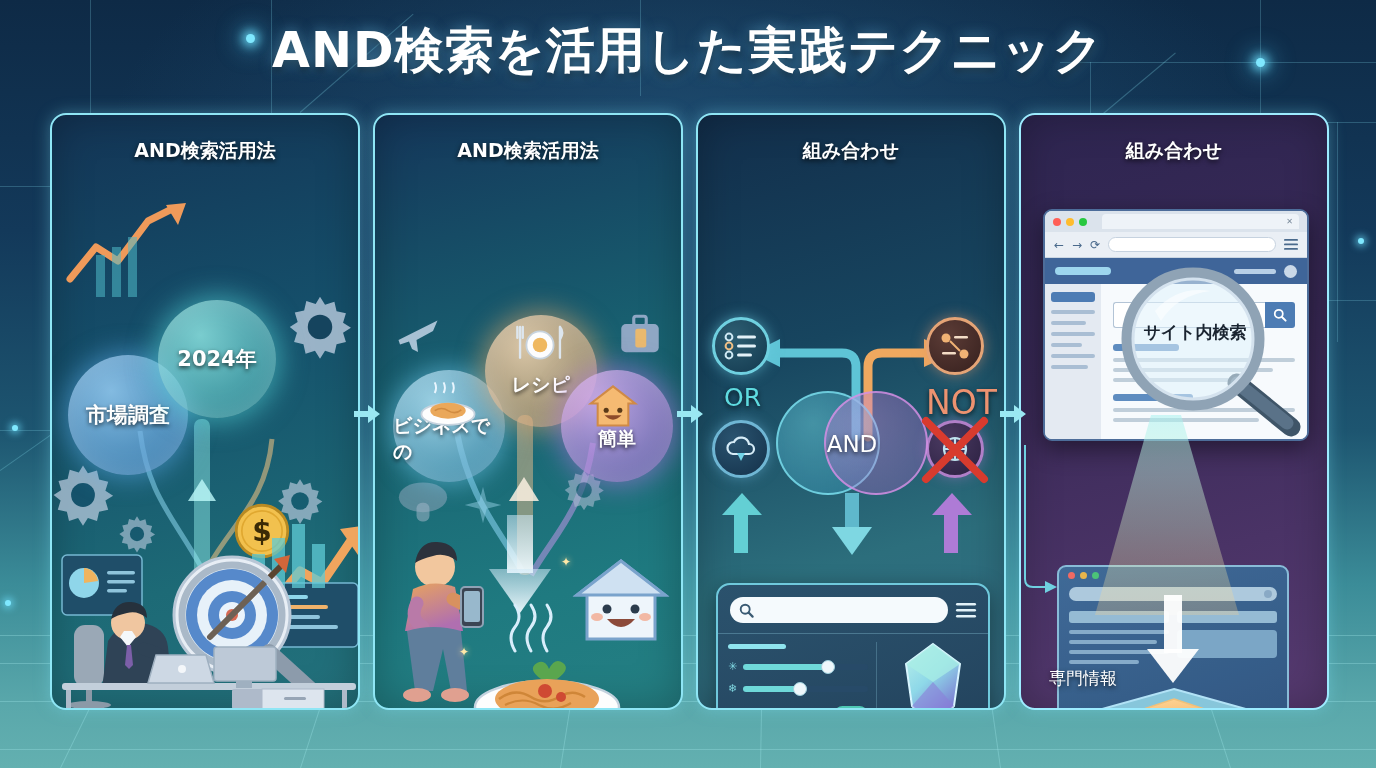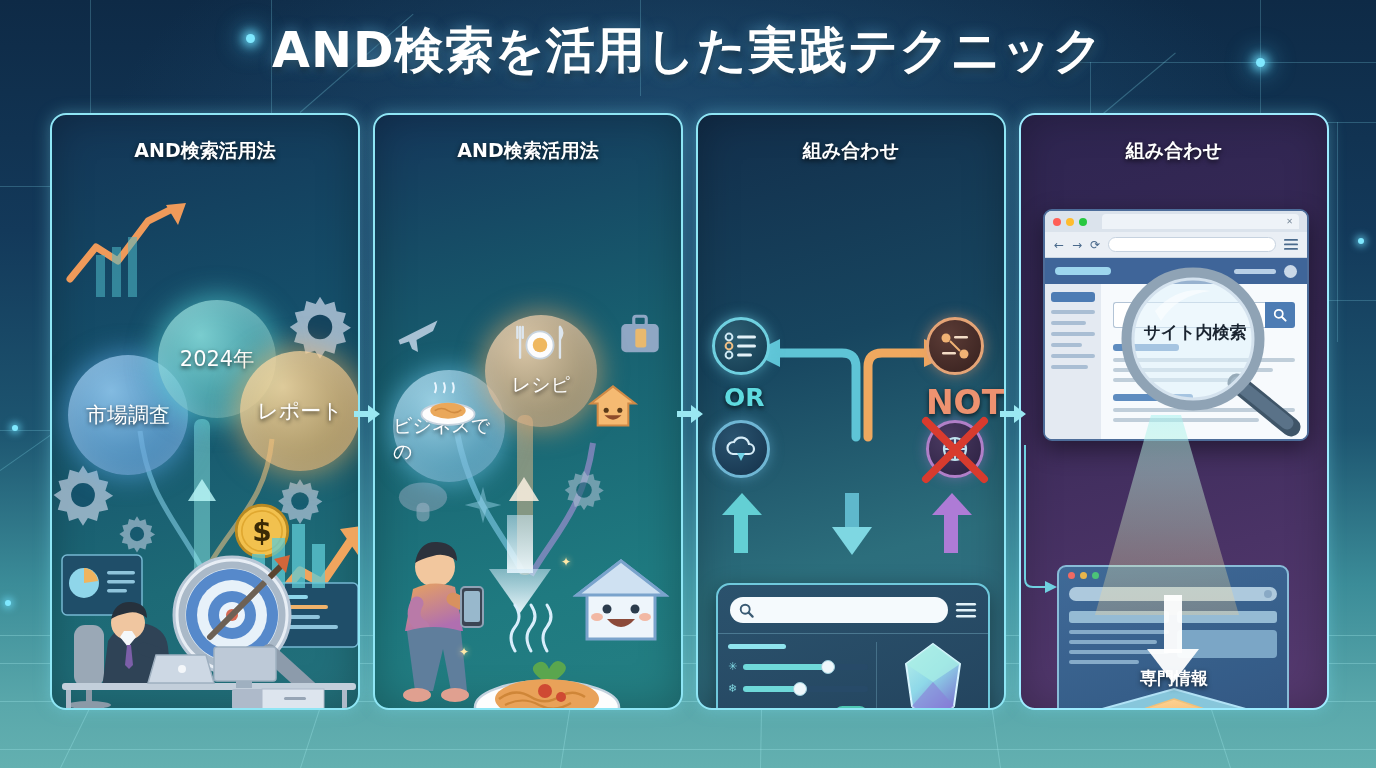--- a/index.html
+++ b/index.html
@@ -141,37 +141,37 @@
   }
 
   
   .bubble {
     position: absolute;
     border-radius: 50%;
     display: flex;
     align-items: center;
     justify-content: center;
     color: #fff;
-    font-weight: 400;
+    font-weight: 700;
     text-shadow: 0 2px 4px rgba(0,0,0,0.7);
     z-index: 5;
   }
 
   .circ-icon {
     position: absolute;
     border-radius: 50%;
     display: flex;
     align-items: center;
     justify-content: center;
     z-index: 6;
   }
 
   .lbl {
     position: absolute;
-    font-weight: 700;
+    font-weight: 400;
     z-index: 7;
     text-shadow: 0 2px 5px rgba(0,0,0,0.7);
   }
 
   svg { display: block; overflow: visible; }
 
   .sparkle {
     position: absolute;
     color: #ffe9a8;
     font-size: 12px;
@@ -272,25 +272,20 @@
       <div class="bubble" style="left:16px; top:240px; width:120px; height:120px; font-size:21px;
                   background:radial-gradient(circle at 36% 30%, rgba(150,205,245,.85), rgba(60,130,200,.62));
                   box-shadow:0 0 24px 4px rgba(95,175,240,.5), inset 0 0 30px rgba(255,255,255,.22);">
         <span>市場調査</span>
       </div>
       <div class="bubble" style="left:106px; top:185px; width:118px; height:118px; font-size:21px;
                   background:radial-gradient(circle at 36% 30%, rgba(150,240,235,.78), rgba(48,165,170,.5));
                   box-shadow:0 0 26px 5px rgba(90,225,225,.5), inset 0 0 30px rgba(255,255,255,.24);">
         <span>2024年</span>
       </div>
-      <div class="bubble" style="left:188px; top:236px; width:120px; height:120px; font-size:21px;
-                  background:radial-gradient(circle at 36% 30%, rgba(255,220,160,.85), rgba(225,150,60,.62));
-                  box-shadow:0 0 26px 5px rgba(245,180,95,.5), inset 0 0 30px rgba(255,255,255,.22);">
-        <span>レポート</span>
-      </div>
 
       <svg style="position:absolute;left:182px;top:388px;" width="56" height="56" viewBox="0 0 100 100">
         <circle cx="50" cy="50" r="46" fill="#f2c14e" stroke="#b98a22" stroke-width="5"></circle>
         <circle cx="50" cy="50" r="36" fill="none" stroke="#e0a830" stroke-width="3"></circle>
         <text x="50" y="68" font-size="50" font-weight="700" fill="#3a2a06" text-anchor="middle" font-family="DejaVu Sans, sans-serif">$</text>
       </svg>
 
       <svg style="position:absolute;left:218px;top:406px;" width="105" height="92">
         <polyline points="2,84 30,50 52,62 82,18" fill="none" stroke="#f0a55e" stroke-width="9" stroke-linecap="round" stroke-linejoin="round"></polyline>
         <polygon points="70,8 98,4 88,34" fill="#f0a55e"></polygon>
@@ -410,20 +405,25 @@
                   box-shadow:0 0 24px 5px rgba(235,170,105,.5), inset 0 0 26px rgba(255,255,255,.2);">
         <span style="margin-top:28px">レシピ</span>
       </div>
       <svg style="position:absolute;left:136px;top:208px;z-index:6;" width="58" height="44" viewBox="0 0 64 48">
         <circle cx="32" cy="24" r="15" fill="#fdfdfd" stroke="#c7d3de" stroke-width="2"></circle>
         <circle cx="32" cy="24" r="8" fill="#efb860"></circle>
         <path d="M10 4 v34 M7 4 v12 M13 4 v12" stroke="#dde6ee" stroke-width="2.6" fill="none" stroke-linecap="round"></path>
         <path d="M54 4 v34 M54 4 q5 6 0 14" stroke="#dde6ee" stroke-width="2.6" fill="none" stroke-linecap="round"></path>
       </svg>
 
+      <div class="bubble" style="left:186px; top:255px; width:112px; height:112px; font-size:19px;
+                  background:radial-gradient(circle at 36% 28%, rgba(215,175,245,.85), rgba(140,85,195,.58));
+                  box-shadow:0 0 24px 5px rgba(180,120,230,.5), inset 0 0 26px rgba(255,255,255,.2);">
+        <span style="margin-top:26px">簡単</span>
+      </div>
       <svg style="position:absolute;left:212px;top:268px;z-index:6;" width="52" height="46" viewBox="0 0 60 54">
         <path d="M30 4 L56 24 H48 V50 H12 V24 H4 Z" fill="#f5ba72" stroke="#d08a46" stroke-width="2.4"></path>
         <circle cx="22" cy="32" r="3" fill="#5a3a18"></circle>
         <circle cx="38" cy="32" r="3" fill="#5a3a18"></circle>
         <path d="M20 38 q10 10 20 0 z" fill="#8c4a2a"></path>
       </svg>
 
       <svg style="position:absolute;left:18px;top:360px;" width="60" height="52" viewBox="0 0 64 56">
         <ellipse cx="32" cy="24" rx="26" ry="16" fill="#8ea5ba" opacity=".55"></ellipse>
         <rect x="25" y="30" width="14" height="20" rx="6" fill="#9fb4c7" opacity=".55"></rect>
@@ -561,20 +561,29 @@
                   box-shadow:0 0 13px rgba(175,125,200,.45);">
         <svg width="32" height="32" viewBox="0 0 32 32">
           <circle cx="16" cy="16" r="11" fill="none" stroke="#bfe2ee" stroke-width="2.2"></circle>
           <path d="M16 5 v6 M16 21 v6 M5 16 h6 M21 16 h6" stroke="#bfe2ee" stroke-width="2.2"></path>
         </svg>
       </div>
       <svg style="position:absolute;left:220px;top:298px;z-index:8;" width="74" height="74">
         <path d="M8 8 L66 66 M66 8 L8 66" stroke="#d83b2e" stroke-width="8" stroke-linecap="round"></path>
       </svg>
 
+      <div style="position:absolute;left:78px;top:288px;width:152px;height:92px;z-index:7;">
+        <div style="position:absolute;left:0;top:-12px;width:104px;height:104px;border-radius:50%;
+                    background:radial-gradient(circle at 35% 30%, rgba(110,215,230,.48), rgba(45,140,180,.36));
+                    border:2px solid rgba(125,225,240,.8);"></div>
+        <div style="position:absolute;left:48px;top:-12px;width:104px;height:104px;border-radius:50%;
+                    background:radial-gradient(circle at 35% 30%, rgba(210,140,225,.42), rgba(150,85,185,.34));
+                    border:2px solid rgba(215,145,230,.8);"></div>
+        <div class="lbl" style="left:0;right:0;top:28px;text-align:center;font-size:23px;color:#ffffff;">AND</div>
+      </div>
 
       <svg style="position:absolute;left:22px;top:378px;" width="44" height="60">
         <rect x="14" y="18" width="14" height="42" fill="#63cfd4"></rect>
         <polygon points="2,22 42,22 22,0" fill="#63cfd4"></polygon>
       </svg>
       <svg style="position:absolute;left:232px;top:378px;" width="44" height="60">
         <rect x="14" y="18" width="14" height="42" fill="#ae7bd6"></rect>
         <polygon points="2,22 42,22 22,0" fill="#ae7bd6"></polygon>
       </svg>
       <svg style="position:absolute;left:134px;top:378px;" width="40" height="64">
@@ -779,21 +788,21 @@
           <polygon points="125,76 238,104 125,126 12,104" fill="#3f86bd" opacity=".9" stroke="#8fd2e8" stroke-width="1.5"></polygon>
           <polygon points="125,44 240,76 125,106 10,76" fill="#8fd0e2" opacity=".92" stroke="#bdeeff" stroke-width="2"></polygon>
           <polygon points="125,54 192,76 125,96 58,76" fill="url(#archg)" stroke="#f0c07a" stroke-width="1.5"></polygon>
           <defs>
             <linearGradient id="archg" x1="0" y1="0" x2="0.3" y2="1">
               <stop offset="0" stop-color="#ffd89a"></stop>
               <stop offset="1" stop-color="#f3a758"></stop>
             </linearGradient>
           </defs>
         </svg>
-        <div class="lbl" style="left:0;width:250px;top:22px;text-align:center;font-size:17px;color:#ffffff;">専門情報</div>
+        <div class="lbl" style="left:0;width:250px;top:22px;font-size:17px;color:#ffffff;">専門情報</div>
         <div class="lbl" style="left:0;width:250px;top:62px;text-align:center;font-size:18px;color:#1c1c1c;text-shadow:none;">アーカイブ</div>
       </div>
 
       <svg style="position:absolute;left:-2px;top:330px;" width="40" height="170">
         <path d="M6 0 V134 q0 8 8 8 H30" stroke="#6fd0e0" stroke-width="2" fill="none"></path>
         <polygon points="26,136 26,148 38,142" fill="#6fd0e0"></polygon>
       </svg>
     </div>
 
   </div>

